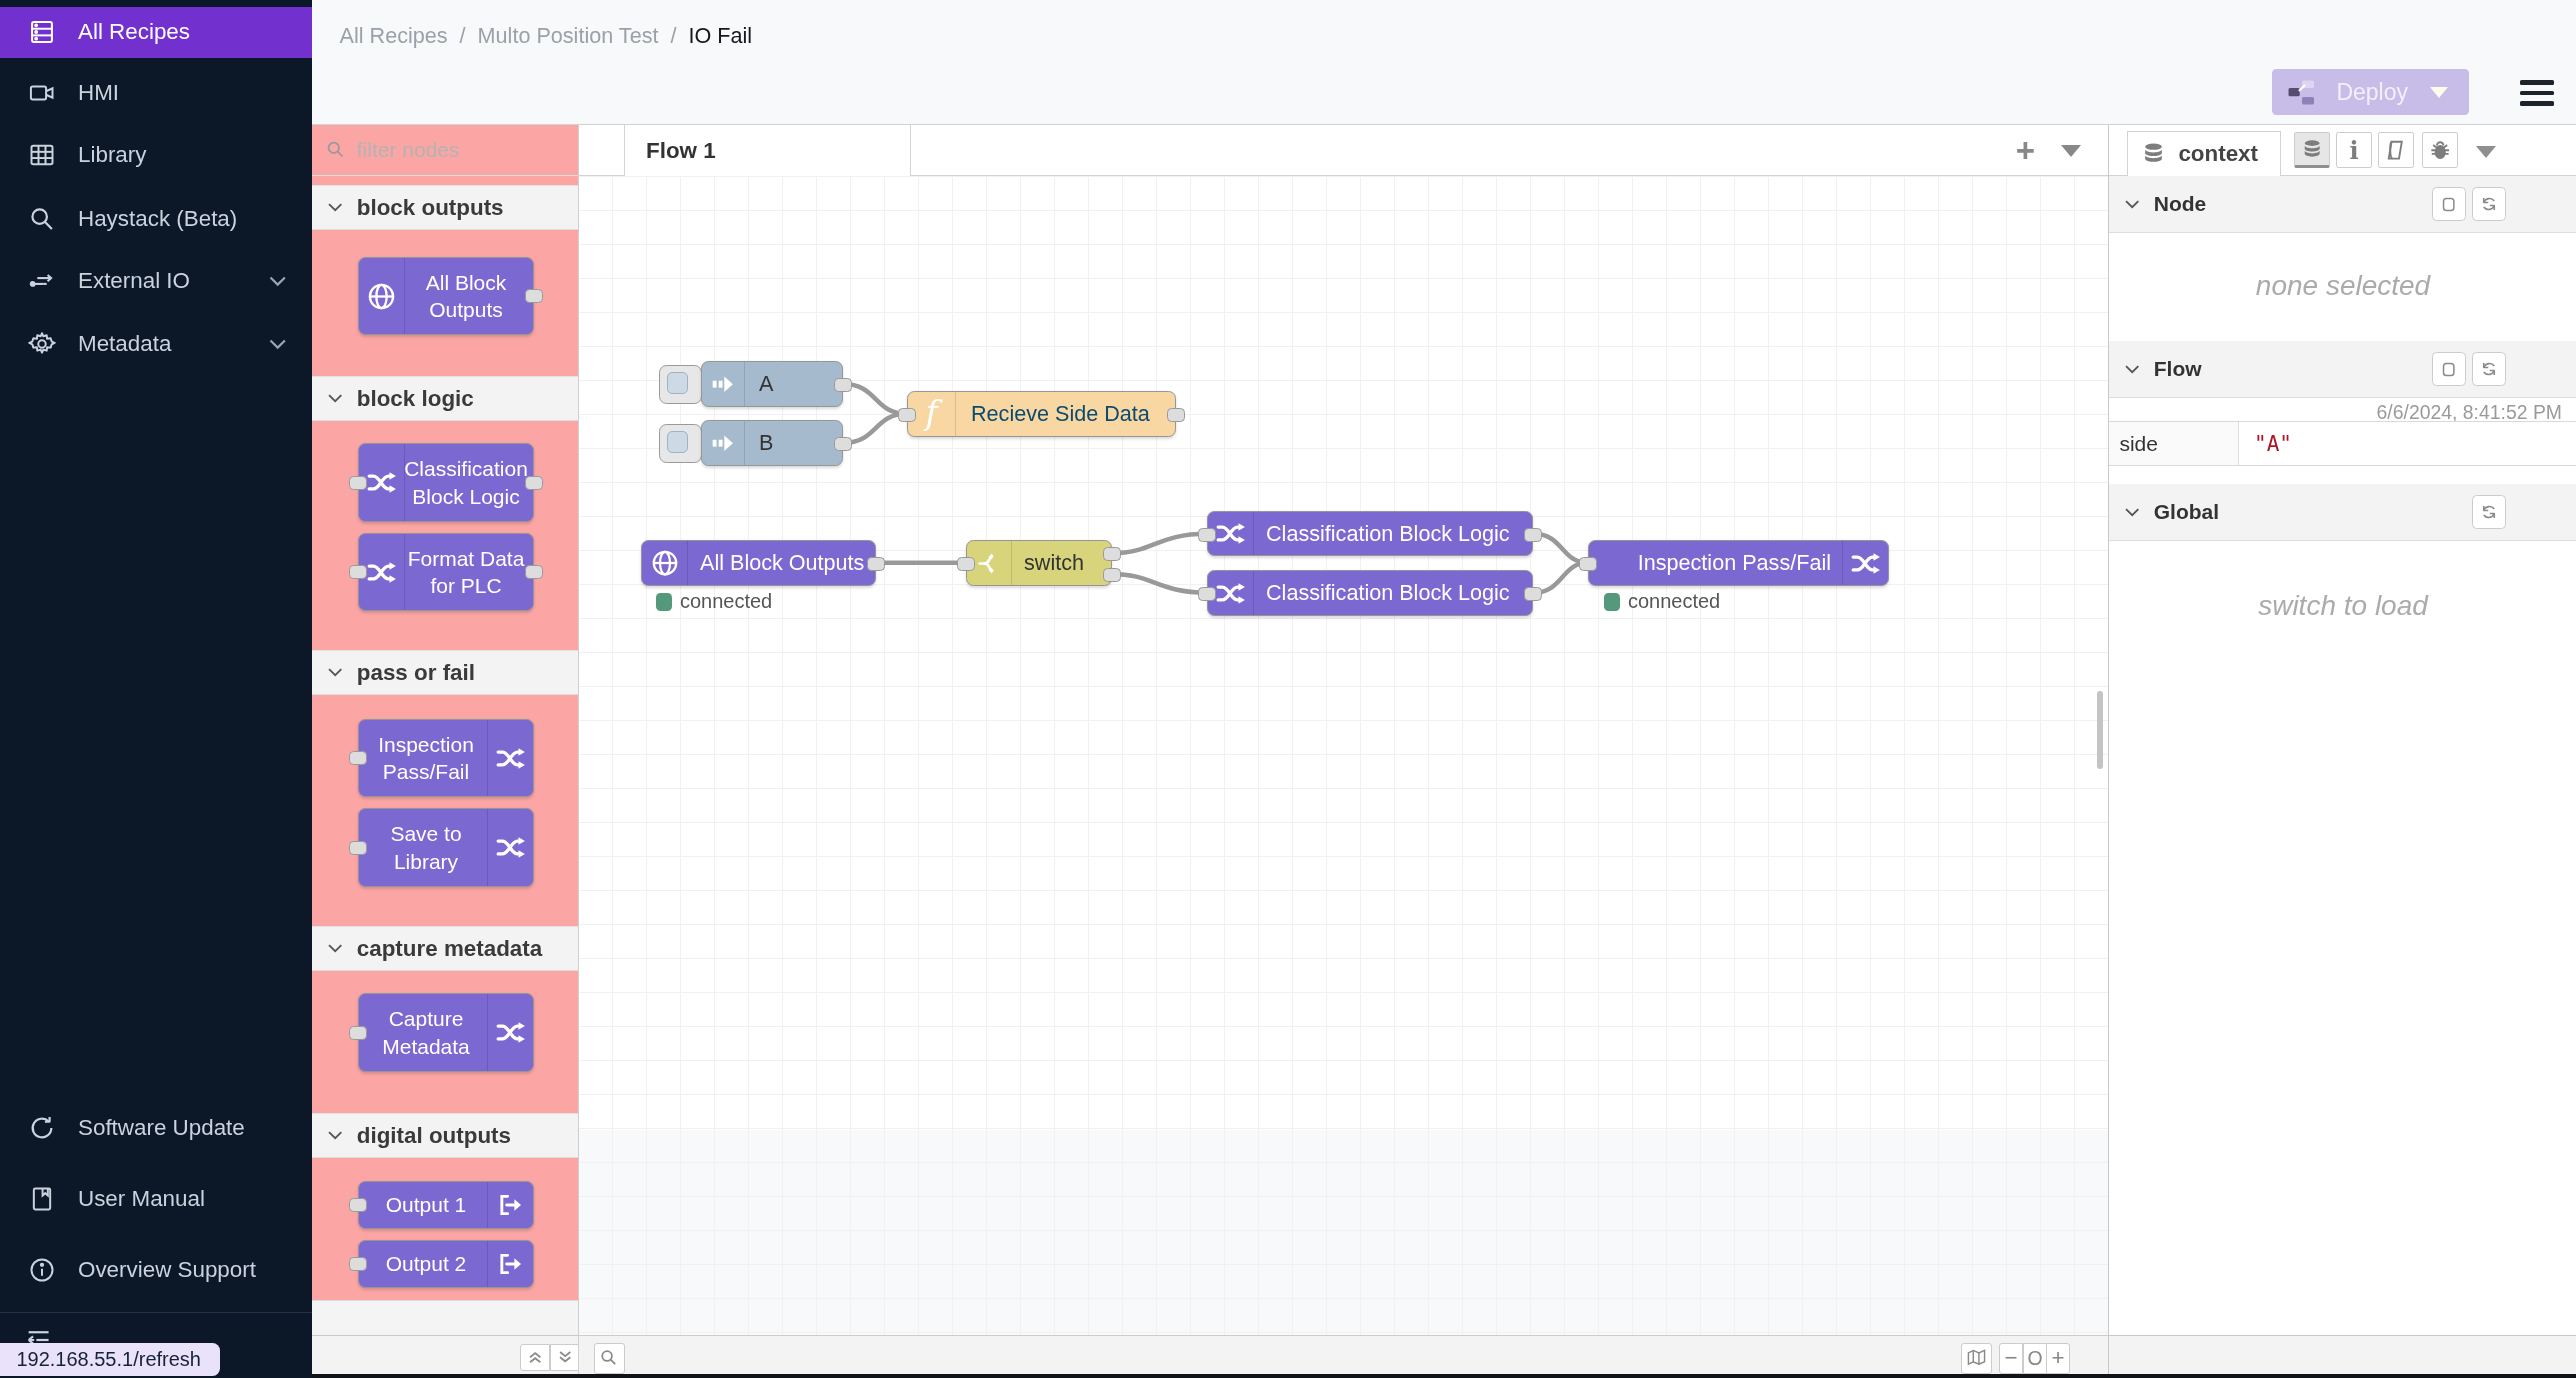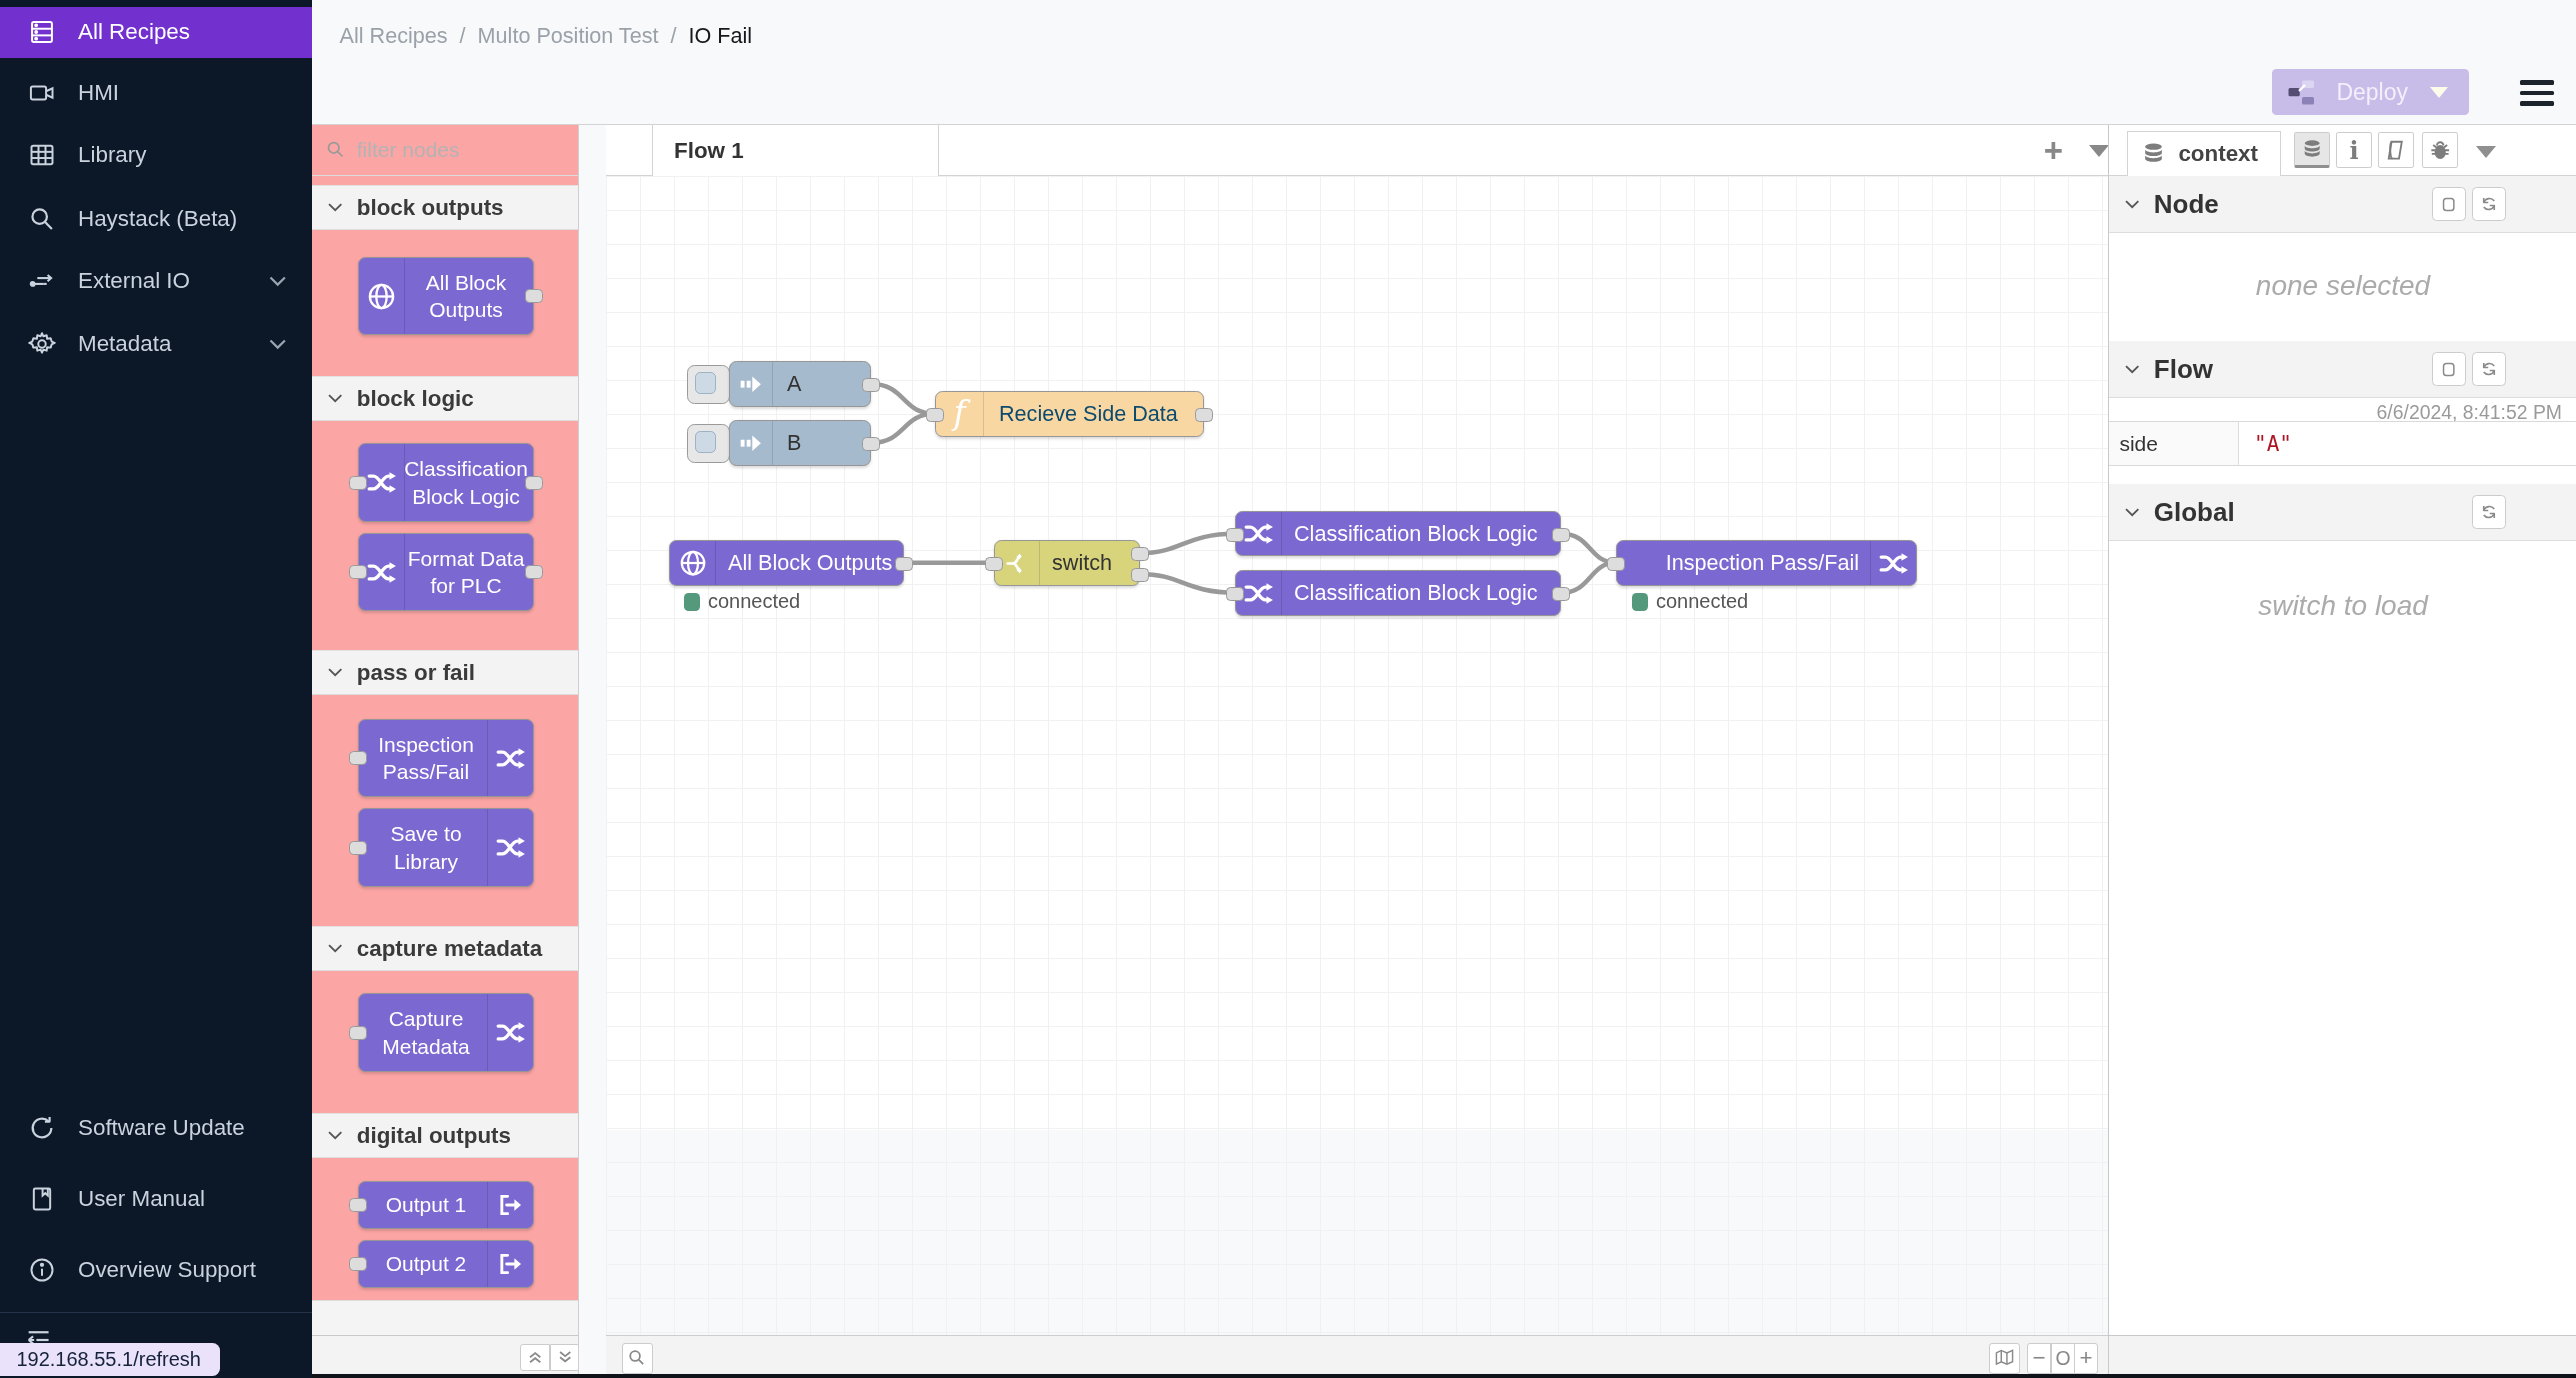--- a/index.html
+++ b/index.html
@@ -38,21 +38,21 @@
   .pal-node { position:absolute; border:1.5px solid #969696; border-radius:7.5px; box-shadow:0 1.5px 3px rgba(0,0,0,.15); background:#7b68d0; cursor:grab; }
   .pal-label { position:absolute; top:0; bottom:0; display:flex; align-items:center; justify-content:center; text-align:center; color:#fff; font-size:21px; line-height:1.3; }
   .isec { position:absolute; top:0; bottom:0; width:46px; display:flex; align-items:center; justify-content:center; }
   .isec.left { left:0; border-right:0.7px solid rgba(0,0,0,.12); }
   .isec.right { right:0; border-left:0.7px solid rgba(0,0,0,.12); }
   .port { position:absolute; width:18px; height:14px; background:#dddddd; border:1.5px solid #999; border-radius:4.5px; cursor:crosshair; }
   .pal-footer { position:absolute; left:0; top:1211px; width:267px; height:43px; background:#f3f3f3; border-top:0.7px solid #c9c9c9; }
   .sq-btn { position:absolute; background:#fff; border:0.7px solid #ccc; border-radius:3px; display:flex; align-items:center; justify-content:center; cursor:pointer; color:#888; }
 
   
-  .canvas { left:606px; top:124px; width:1530px; height:1006px; background:#fff; }
+  .canvas { left:578px; top:124px; width:1530px; height:1006px; background:#fff; }
   .tabbar { position:absolute; left:0; top:0; width:1530px; height:52px; background:#fff; border-bottom:0.7px solid #d3d3d3; }
   .tabbar .vline { position:absolute; left:46px; top:0; height:52px; border-left:0.7px solid #d3d3d3; }
   .flow-tab { position:absolute; left:46px; top:0; width:287px; height:52px; background:#fff; border:0.7px solid #d3d3d3; border-bottom:none; display:flex; align-items:center; font-size:22.4px; font-weight:bold; color:#333; padding-left:21px; cursor:pointer; }
   .tab-plus { position:absolute; left:1428px; top:7.5px; width:39px; height:39px; font-size:33px; color:#888; display:flex; align-items:center; justify-content:center; cursor:pointer; font-weight:bold; }
   .tab-caret { position:absolute; left:1483px; top:21px; width:0; height:0; border-left:10.4px solid transparent; border-right:10.4px solid transparent; border-top:12px solid #888; cursor:pointer; }
   .canvas-body { position:absolute; left:0; top:52px; width:1530px; height:1159px; overflow:hidden;
     background-image:linear-gradient(#f1f1f1 0.7px, transparent 0.7px),linear-gradient(90deg,#f1f1f1 0.7px,transparent 0.7px);
     background-size:34px 34px; }
   .fnode { position:absolute; border:1.5px solid #969696; border-radius:7.5px; box-shadow:0 1.5px 3px rgba(0,0,0,.15); cursor:move; }
   .nlabel { position:absolute; top:0; bottom:0; display:flex; align-items:center; font-size:21.6px; white-space:nowrap; }
@@ -62,21 +62,21 @@
   .inject-btn .inner { position:absolute; left:6.7px; top:6px; width:21px; height:22.4px; background:#cdd9e4; border:0.7px solid #9db2c2; border-radius:5.2px; }
   .canvas-footer { position:absolute; left:0; top:1211px; width:1530px; height:43px; background:#f3f3f3; border-top:0.7px solid #cdcdcd; }
   .scrollbar-v { position:absolute; left:1519px; top:515px; width:6px; height:78px; background:#c4c4c4; border-radius:3px; }
 
   
   .ctxpanel { left:2108px; top:124px; width:468px; height:1254px; background:#fff; border-left:0.7px solid #c9c9c9; }
   .ctx-tabbar { position:absolute; left:0; top:0; width:468px; height:52px; background:#fff; border-bottom:0.7px solid #d3d3d3; }
   .ctx-tab { position:absolute; left:18px; top:6.7px; width:154px; height:46px; background:#fff; border:0.7px solid #d3d3d3; border-bottom:0.7px solid #fff; display:flex; align-items:center; gap:12px; padding-left:13.4px; font-size:22.4px; font-weight:bold; color:#444; cursor:pointer; }
   .ctx-toolbtn { position:absolute; top:8.2px; width:36px; height:36px; background:#fff; border:0.7px solid #ccc; border-radius:2.2px; display:flex; align-items:center; justify-content:center; cursor:pointer; }
   .ctx-toolbtn.active { background:#e6e6e6; border-bottom:3px solid #8f8f8f; }
-  .sect-head { position:absolute; left:0; width:468px; height:57px; background:#f3f3f3; border-bottom:0.7px solid #ddd; display:flex; align-items:center; font-size:26px; font-weight:bold; color:#333; }
+  .sect-head { position:absolute; left:0; width:468px; height:57px; background:#f3f3f3; border-bottom:0.7px solid #ddd; display:flex; align-items:center; font-size:21px; font-weight:bold; color:#333; }
   .sect-head .cchev { margin:0 13.4px 0 15px; }
   .mini-btn { position:absolute; width:34px; height:34px; background:#fff; border:0.7px solid #ccc; border-radius:4.5px; display:flex; align-items:center; justify-content:center; color:#777; font-size:21px; cursor:pointer; }
   .empty-msg { position:absolute; width:468px; text-align:center; font-style:italic; color:#ababab; font-size:28px; }
   .ts { position:absolute; width:453px; text-align:right; color:#9a9a9a; font-size:19.4px; }
   .kv-row { position:absolute; left:0; width:468px; height:45px; border-top:0.7px solid #d9d9d9; border-bottom:0.7px solid #d9d9d9; display:flex; }
   .kv-key { width:130px; background:#fafafa; border-right:0.7px solid #ddd; display:flex; align-items:center; padding-left:10.4px; font-size:21px; color:#333; }
   .kv-val { flex:1; display:flex; align-items:center; padding-left:15px; font-size:21px; color:#ad1625; font-family:"DejaVu Sans Mono", monospace; }
   .ctx-footer { position:absolute; left:0; top:1211px; width:468px; height:43px; background:#f3f3f3; border-top:0.7px solid #c9c9c9; }
 
   .bottom-strip { left:312px; top:1374px; width:2264px; height:4.5px; background:#101318; z-index:25; }

